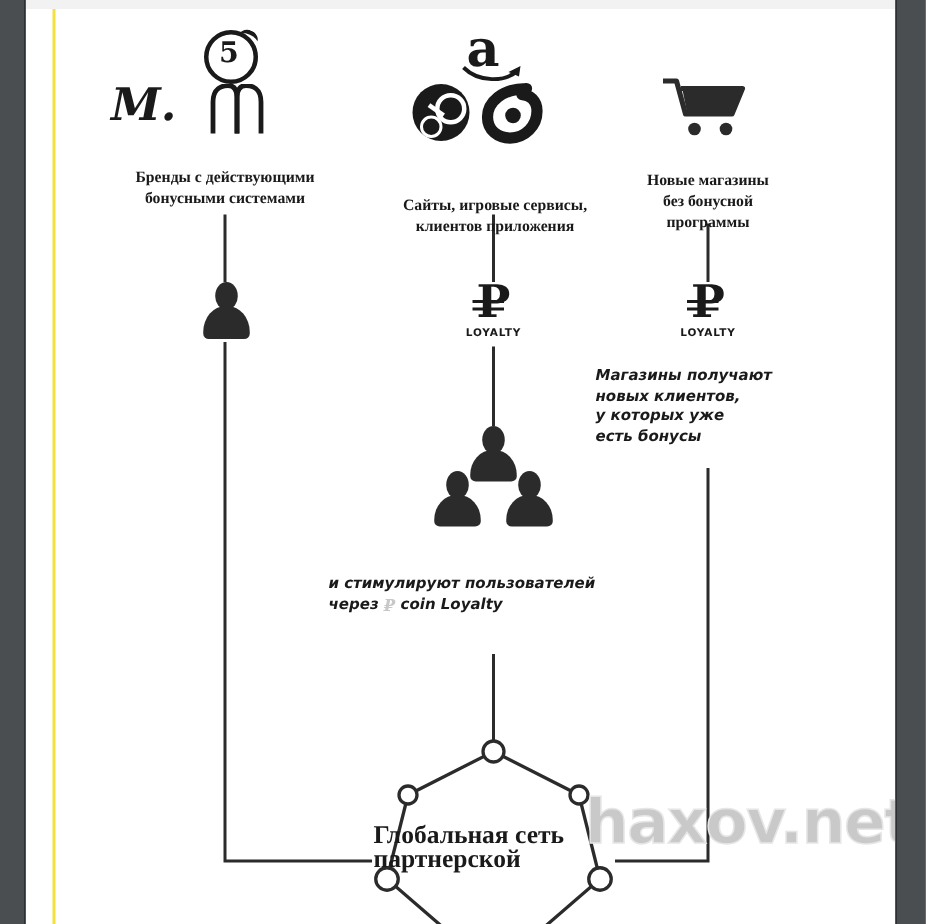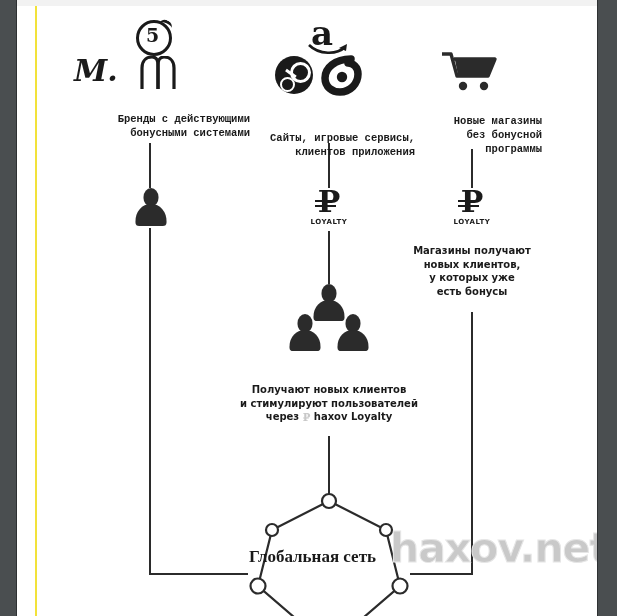--- a/index.html
+++ b/index.html
@@ -43,23 +43,23 @@
   }
 
   
   .wires{position:absolute;left:0;top:0;width:580px;height:610px;z-index:1;}
 
   .layer{position:absolute;z-index:4;}
 
   
   .col{position:absolute;text-align:center;}
   .caption{
-    font-family:Liberation Mono, monospace;
+    font-family:Liberation Serif, serif;
     font-size:10.5px;font-weight:bold;line-height:14px;
-    color:#1a1a1a;letter-spacing:0px;text-align:right;
+    color:#1a1a1a;letter-spacing:0px;
   }
 
   
   .person{display:inline-block;position:relative;}
   .person .head{
     position:absolute;left:50%;transform:translateX(-50%);
     background:#2b2b2b;border-radius:50% 50% 45% 45%;
   }
   .person .body{
     position:absolute;left:50%;transform:translateX(-50%);
@@ -80,21 +80,22 @@
     position:absolute;left:-3px;top:17px;width:21px;height:2.4px;background:#1a1a1a;
   }
   .loyalty .lbl{
     font-family:"DejaVu Sans", sans-serif;
     font-size:7px;font-weight:bold;letter-spacing:0.6px;color:#1a1a1a;margin-top:2px;
   }
 
   .bodytext{
     font-family:"DejaVu Sans", sans-serif;
     font-size:10px;font-weight:bold;line-height:13.5px;color:#1a1a1a;
-    text-align:center;
+    text-align:left;
+    font-style:italic;
   }
 
   .heptagon-label{
     position:absolute;width:160px;
     font-family:Liberation Serif, serif;
     font-size:17px;font-weight:bold;line-height:16px;color:#1a1a1a;
     z-index:4;
   }
 
   .brandlogo{
@@ -258,27 +259,27 @@
         <span class="head" style="top:0;width:15px;height:18px;"></span>
         <span class="body" style="top:16px;width:31px;height:21px;"></span>
       </span>
       <span class="person" style="position:absolute;left:48px;top:30px;width:32px;height:38px;">
         <span class="head" style="top:0;width:15px;height:18px;"></span>
         <span class="body" style="top:16px;width:31px;height:21px;"></span>
       </span>
     </div>
 
     <div class="layer bodytext" style="left:202px;top:377px;width:220px;">
-      <div>Получают новых клиентов</div>
       <div>и стимулируют пользователей</div>
       <div>
         <span>через</span>
         <span class="coin-inline">₽</span>
-        <span>haxov Loyalty</span>
+        <span>coin Loyalty</span>
       </div>
     </div>
 
     <div class="heptagon-label" style="left:232px;top:543px;">
       <div>Глобальная сеть</div>
+      <div>партнерской</div>
     </div>
 
   </div>
 </div>
 
 </body></html>

